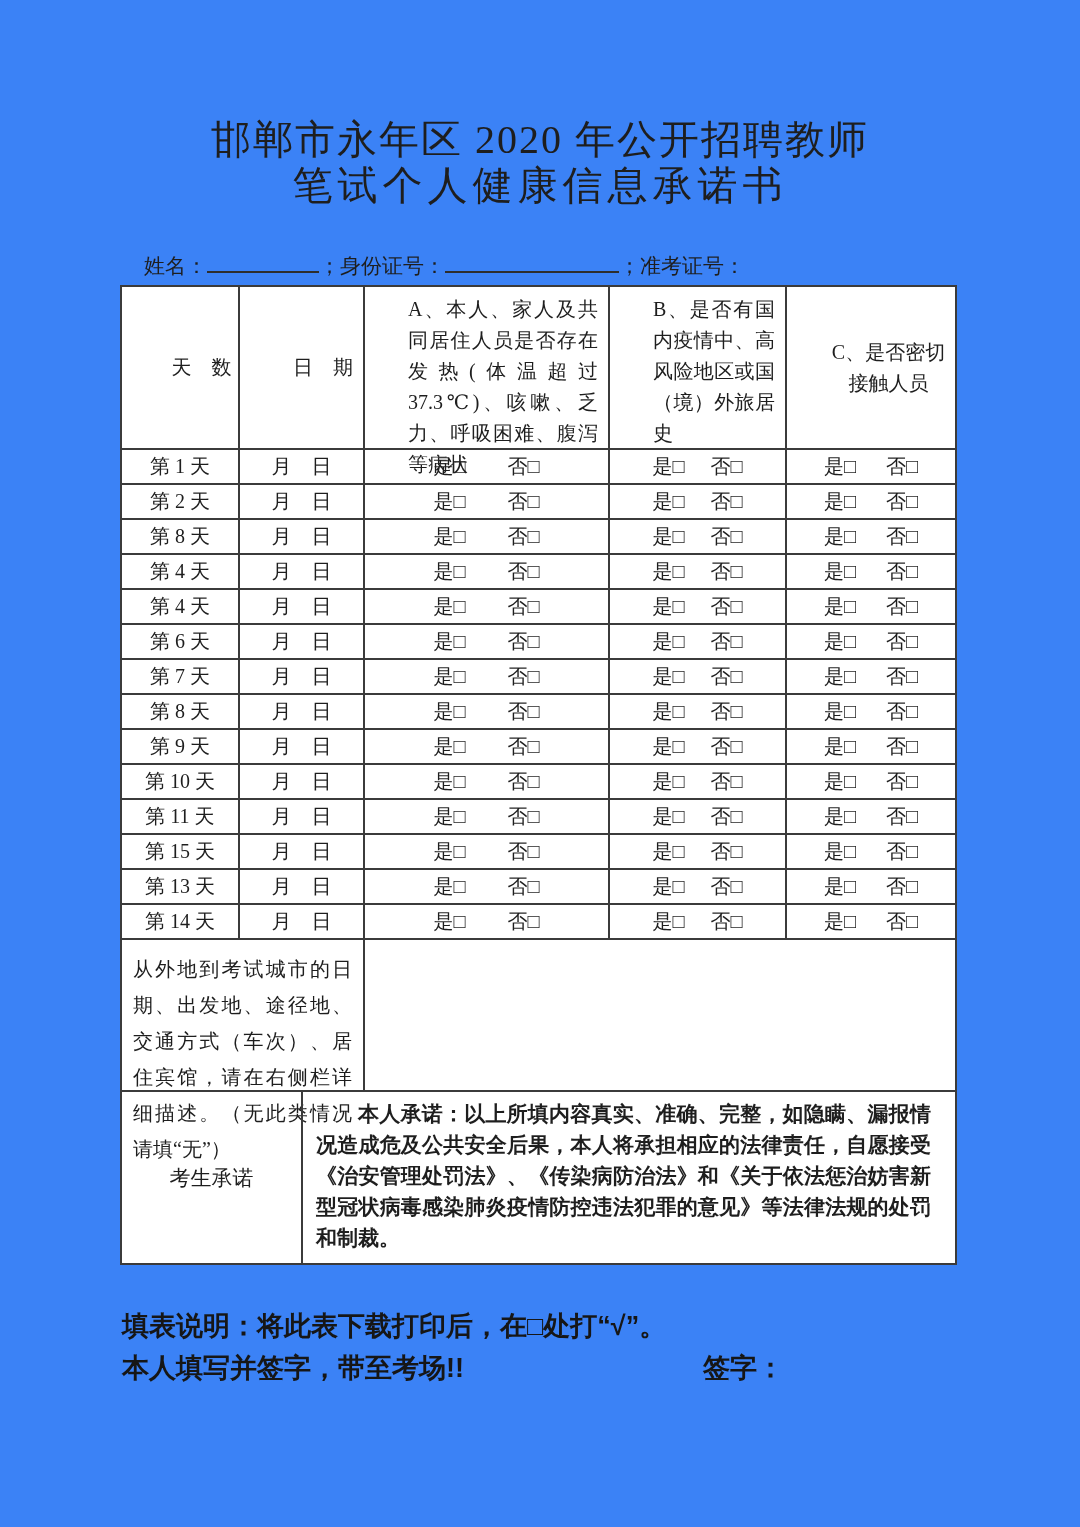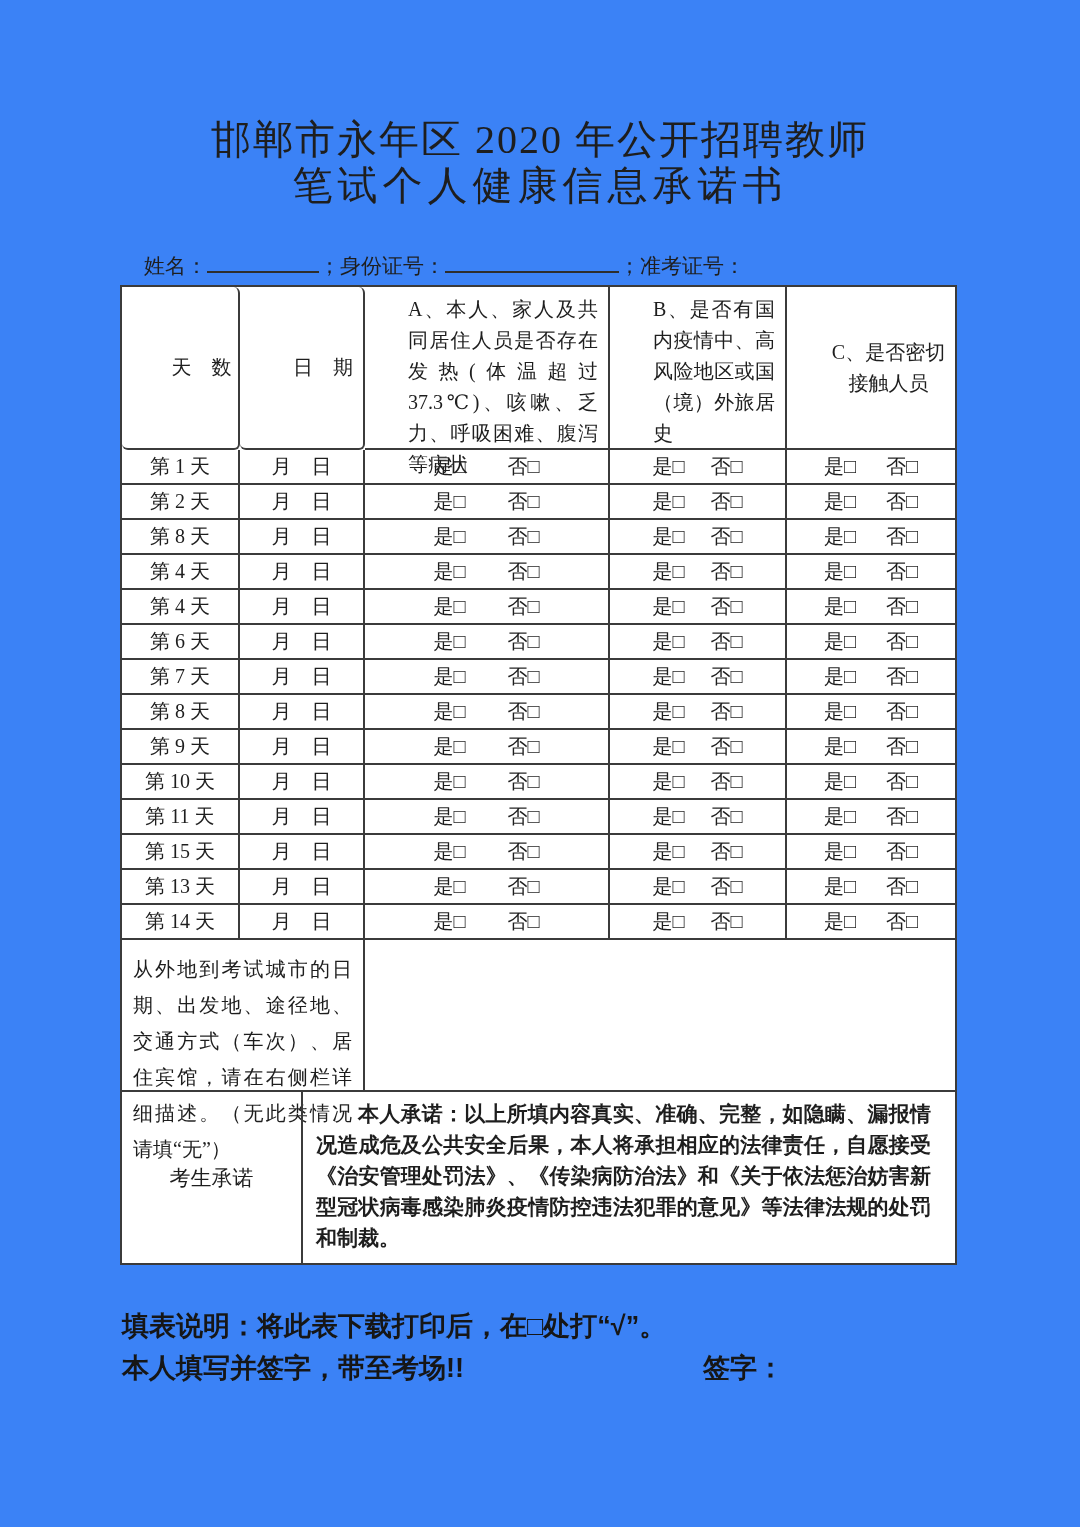--- a/index.html
+++ b/index.html
@@ -23,21 +23,21 @@
   .trow .cell:last-child{border-right:none;}
   .c1{width:118px;flex:0 0 118px;}
   .c2{width:125px;flex:0 0 125px;}
   .c3{width:245px;flex:0 0 245px;}
   .c4{width:177px;flex:0 0 177px;}
   .c5{flex:1 1 auto;}
   .c12{width:243px;flex:0 0 243px;}
   .c345{flex:1 1 auto;}
 
   .thead .cell{height:163px;padding-left:43px;}
-  .hc{display:flex;align-items:center;justify-content:center;border-radius:6px;}
+  .hc{display:flex;align-items:center;justify-content:center;}
   .hp{padding:7px 10px 0 10px;text-align:justify;line-height:31px;}
   .hcv{display:flex;align-items:center;padding:0 8px;line-height:31px;text-align:center;}
 
   .drow .cell{height:35px;display:flex;align-items:center;justify-content:center;}
   .yn{display:flex;align-items:center;justify-content:center;}
   .ga{gap:42px;}
   .gb{gap:26px;}
   .gc{gap:30px;}
   .yn-item{white-space:nowrap;cursor:default;}
 

